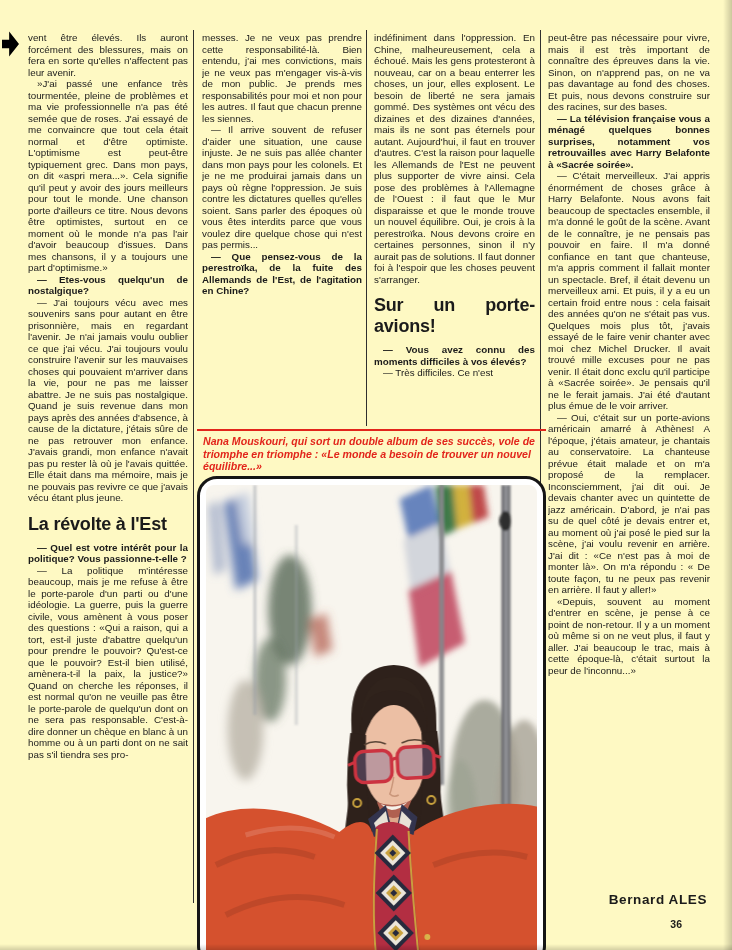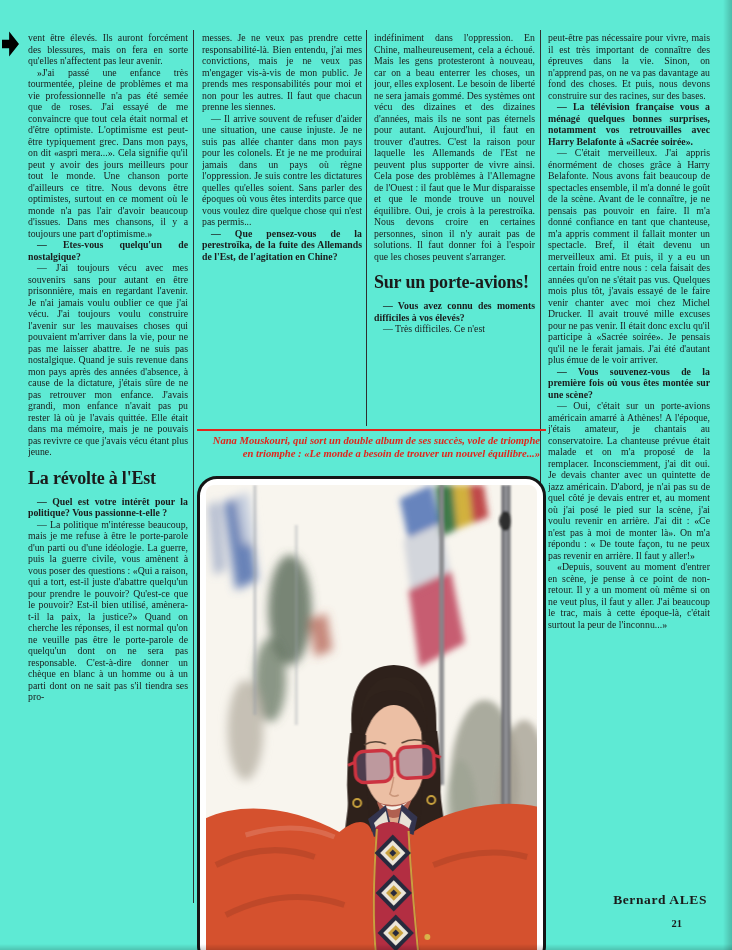--- a/index.html
+++ b/index.html
@@ -3,22 +3,22 @@
 <meta charset="utf-8">
 <style>
   :root{
     --red:#e2251b;
     --ink:#1b1b1b;
     --frame:#151515;
   }
   html,body{margin:0;padding:0;background:#888;}
   .page{
     position:relative;width:732px;height:950px;margin:0 auto;
-    background:#5eead4;overflow:hidden;
-    font-family:Liberation Serif, serif;color:var(--ink);
+    background:#fef9c3;overflow:hidden;
+    font-family:Liberation Sans, sans-serif;color:var(--ink);
   }
   
   .col{
     position:absolute;top:32px;text-align:justify;
     font-size:9.8px;line-height:11.5px;overflow:hidden;
     hyphens:auto;-webkit-hyphens:auto;
   }
   .col p{margin:0;}
   .para{text-indent:9px;}
   .para.noindent{text-indent:0;}
@@ -39,21 +39,21 @@
   
   .arrow-marker{
     position:absolute;left:2px;top:31px;width:17px;height:26px;background:#000;
     clip-path:polygon(0 34%,42% 34%,42% 2%,100% 50%,42% 98%,42% 66%,0 66%);
   }
   
   .photo-caption{
     position:absolute;left:197px;top:429px;width:349px;box-sizing:border-box;
     border-top:2px solid var(--red);padding:4px 6px 0 6px;
     color:var(--red);font-weight:bold;font-style:italic;
-    font-size:10.6px;line-height:12.6px;text-align:right;
+    font-size:10.6px;line-height:12.6px;text-align:left;
   }
   
   .photo-frame{
     position:absolute;left:197px;top:476px;width:349px;height:490px;
     box-sizing:border-box;border:3px solid var(--frame);border-radius:20px;
     background:#fff;padding:6px;
   }
   .photo-frame svg{display:block;width:100%;height:100%;border-radius:8px;}
   
   .byline{
@@ -94,21 +94,20 @@
   <div class="col" id="col-3">
       <p class="para noindent">indéfiniment dans l'oppression. En Chine, malheureusement, cela a échoué. Mais les gens protesteront à nouveau, car on a beau enterrer les choses, un jour, elles explosent. Le besoin de liberté ne sera jamais gommé. Des systèmes ont vécu des dizaines et des dizaines d'années, mais ils ne sont pas éternels pour autant. Aujourd'hui, il faut en trouver d'autres. C'est la raison pour laquelle les Allemands de l'Est ne peuvent plus supporter de vivre ainsi. Cela pose des problèmes à l'Allemagne de l'Ouest : il faut que le Mur disparaisse et que le monde trouve un nouvel équilibre. Oui, je crois à la perestroïka. Nous devons croire en certaines personnes, sinon il n'y aurait pas de solutions. Il faut donner foi à l'espoir que les choses peuvent s'arranger.</p>
       <h2 class="col-heading">Sur un porte-avions!</h2>
       <p class="q">— Vous avez connu des moments difficiles à vos élevés?</p>
       <p class="para">— Très difficiles. Ce n'est</p>
     </div>
   <div class="col" id="col-4">
       <p class="para noindent">peut-être pas nécessaire pour vivre, mais il est très important de connaître des épreuves dans la vie. Sinon, on n'apprend pas, on ne va pas davantage au fond des choses. Et puis, nous devons construire sur des racines, sur des bases.</p>
       <p class="q">— La télévision française vous a ménagé quelques bonnes surprises, notamment vos retrouvailles avec Harry Belafonte à «Sacrée soirée».</p>
       <p class="para">— C'était merveilleux. J'ai appris énormément de choses grâce à Harry Belafonte. Nous avons fait beaucoup de spectacles ensemble, il m'a donné le goût de la scène. Avant de le connaître, je ne pensais pas pouvoir en faire. Il m'a donné confiance en tant que chanteuse, m'a appris comment il fallait monter un spectacle. Bref, il était devenu un merveilleux ami. Et puis, il y a eu un certain froid entre nous : cela faisait des années qu'on ne s'était pas vus. Quelques mois plus tôt, j'avais essayé de le faire venir chanter avec moi chez Michel Drucker. Il avait trouvé mille excuses pour ne pas venir. Il était donc exclu qu'il participe à «Sacrée soirée». Je pensais qu'il ne le ferait jamais. J'ai été d'autant plus émue de le voir arriver.</p>
-      <p class="q">— Vous souvenez-vous de la première fois où vous êtes montée sur une scène?</p>
       <p class="para">— Oui, c'était sur un porte-avions américain amarré à Athènes! A l'époque, j'étais amateur, je chantais au conservatoire. La chanteuse prévue était malade et on m'a proposé de la remplacer. Inconsciemment, j'ai dit oui. Je devais chanter avec un quintette de jazz américain. D'abord, je n'ai pas su de quel côté je devais entrer et, au moment où j'ai posé le pied sur la scène, j'ai voulu revenir en arrière. J'ai dit : «Ce n'est pas à moi de monter là». On m'a répondu : « De toute façon, tu ne peux pas revenir en arrière. Il faut y aller!»</p>
       <p class="para">«Depuis, souvent au moment d'entrer en scène, je pense à ce point de non-retour. Il y a un moment où même si on ne veut plus, il faut y aller. J'ai beaucoup le trac, mais à cette époque-là, c'était surtout la peur de l'inconnu...»</p>
     </div>
 
   <div class="vrule" id="rule-1"></div>
   <div class="vrule" id="rule-2"></div>
   <div class="vrule" id="rule-3"></div>
 
   <div class="photo-caption">Nana Mouskouri, qui sort un double album de ses succès, vole de triomphe en triomphe : «Le monde a besoin de trouver un nouvel équilibre...»</div>
 
@@ -232,17 +231,17 @@
             <rect x="-5.5" y="-5.5" width="11" height="11" fill="#caa23e"></rect>
             <rect x="-2.5" y="-2.5" width="5" height="5" fill="#272a3d"></rect>
           </g>
         </g>
         <circle cx="224" cy="452" r="3" fill="#d9b34a"></circle>
       </g>
     </svg>
   </div>
 
   <div class="byline">Bernard ALES</div>
-  <div class="pagenum">21</div>
+  <div class="pagenum">36</div>
 
   <div class="edge-right"></div>
   <div class="edge-bottom"></div>
 </div>
 
 </body></html>

